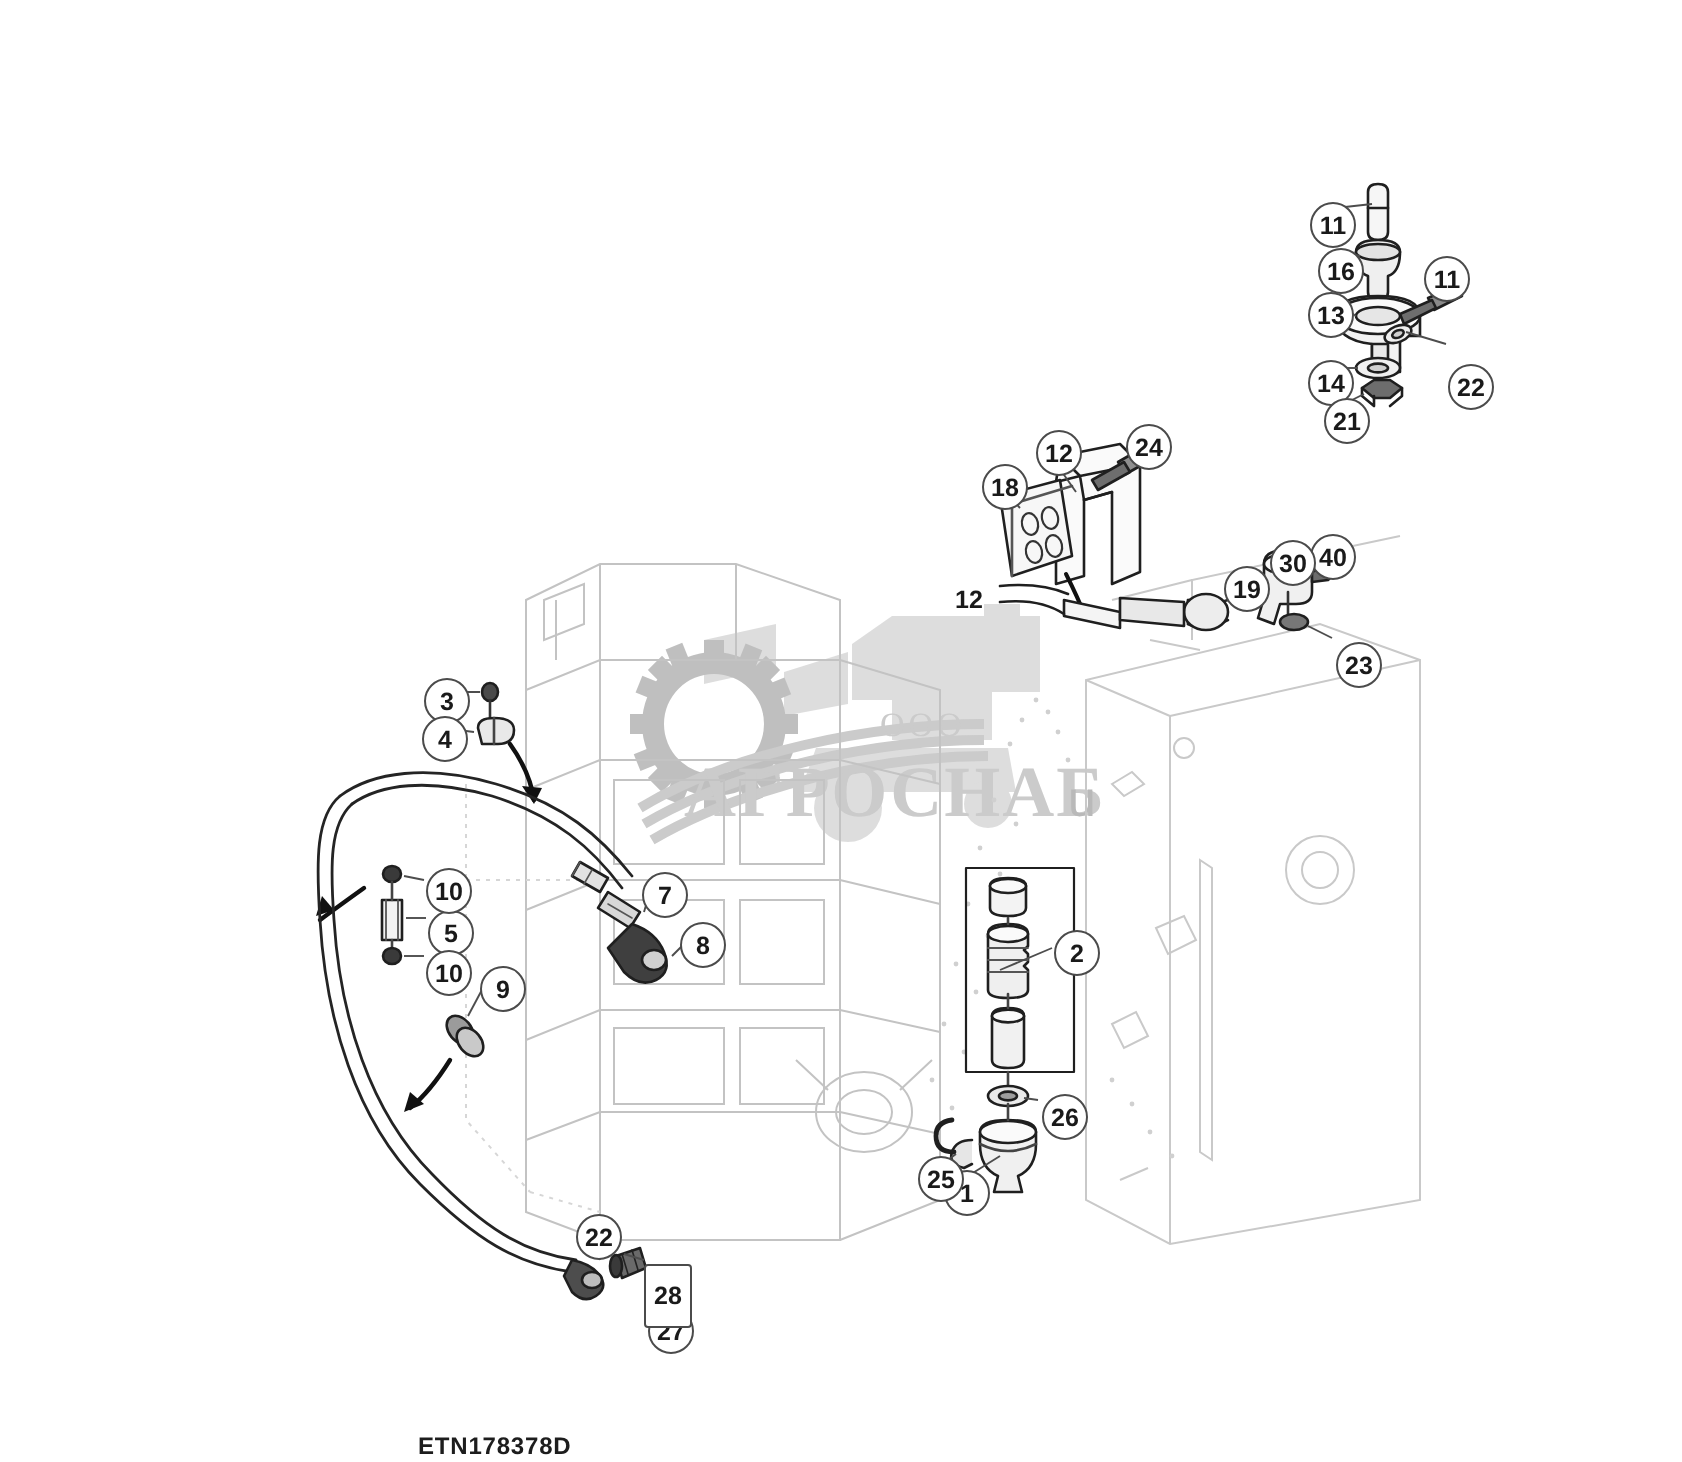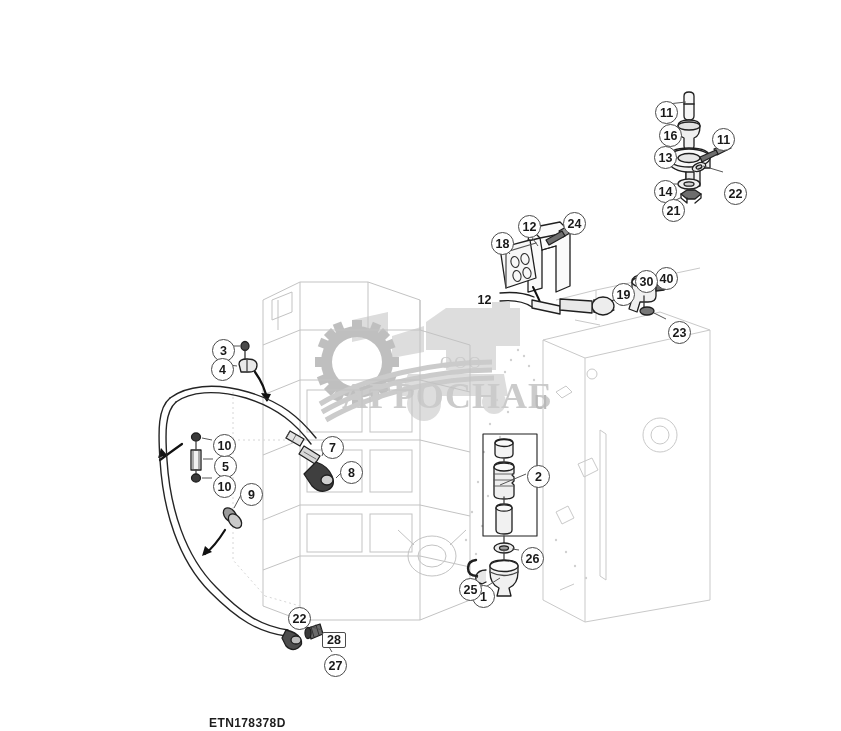--- a/index.html
+++ b/index.html
@@ -14,21 +14,21 @@
   #wm-art{left:296px;top:300px;width:270px;height:130px;opacity:.85;}
   #wm-u{position:absolute;left:534px;top:386px;font-size:25px;color:#b9b9b9;
         font-family:"Liberation Sans",sans-serif;}
 
   
   .cal{position:absolute;width:23px;height:23px;border-radius:50%;
        background:#ffffff;border:1.1px solid #4b4b4b;
        display:flex;align-items:center;justify-content:center;
        font-size:12.5px;font-weight:bold;color:#1a1a1a;
        font-family:"Liberation Sans",sans-serif;box-sizing:border-box;z-index:40;}
-  .cal.sq{border-radius:2px;width:24px;height:16px;}
+  .cal.sq{border-radius:2px;width:24px;height:32px;}
   .cal.plain{border:none;background:transparent;}
 
   
   #pn{position:absolute;left:166px;top:716px;font-size:12px;font-weight:bold;
       color:#1d1d1d;letter-spacing:.4px;padding-left:43px;}
 
   svg{position:absolute;left:0;top:0;}
   #ghost{z-index:5;}
   #parts{z-index:20;}
   #leaders{z-index:30;}

